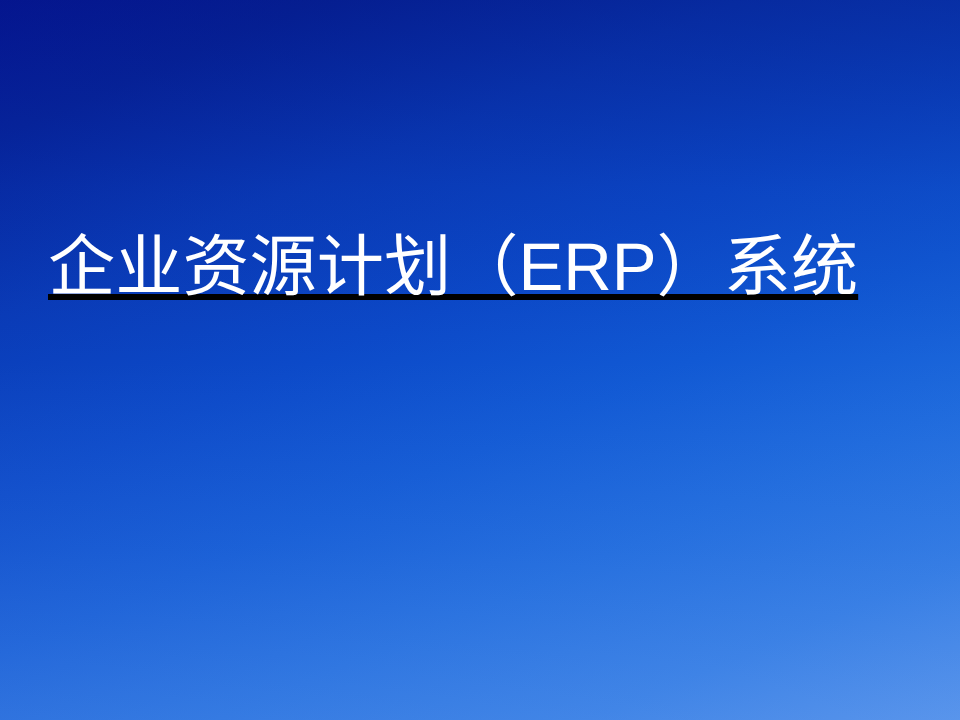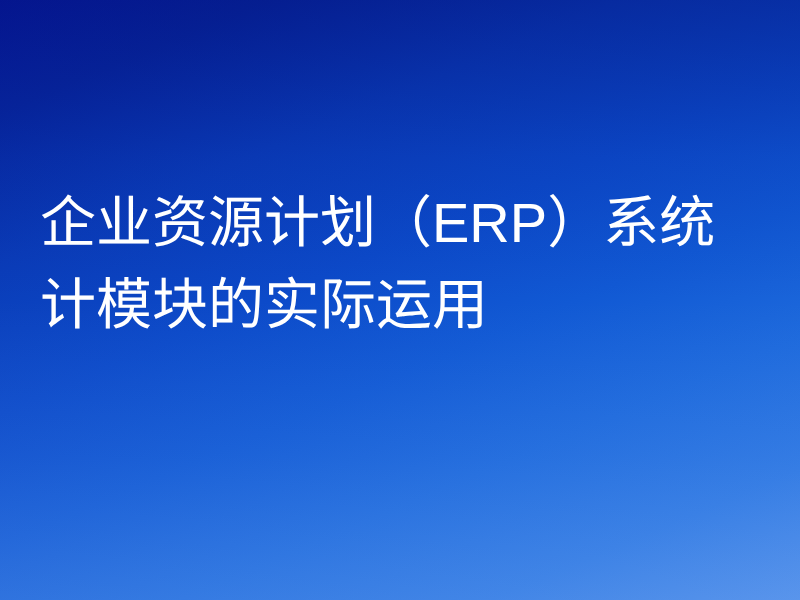--- a/index.html
+++ b/index.html
@@ -45,20 +45,21 @@
         rgba(120, 170, 245, 0.10) 76%,
         rgba(150, 192, 250, 0.20) 100%);
     pointer-events: none;
   }
 
   #title-block {
     position: absolute;
     left: 40px;
     top: 182px;
     width: 740px;
+    text-decoration: underline;
   }
 
   .title-line {
     color: #ffffff;
     font-size: 56px;
     line-height: 82px;
     font-weight: 400;
     letter-spacing: 0px;
     white-space: nowrap;
     text-rendering: optimizeLegibility;
@@ -66,16 +67,15 @@
 </style>
 </head>
 <body>
 
 <div id="title-card">
 
   <div id="gradient-overlay"></div>
 
   <div id="title-block">
     <div class="title-line">企业资源计划（ERP）系统</div>
-    <div class="title-line">计模块的实际运用</div>
   </div>
 
 </div>
 
 </body></html>

